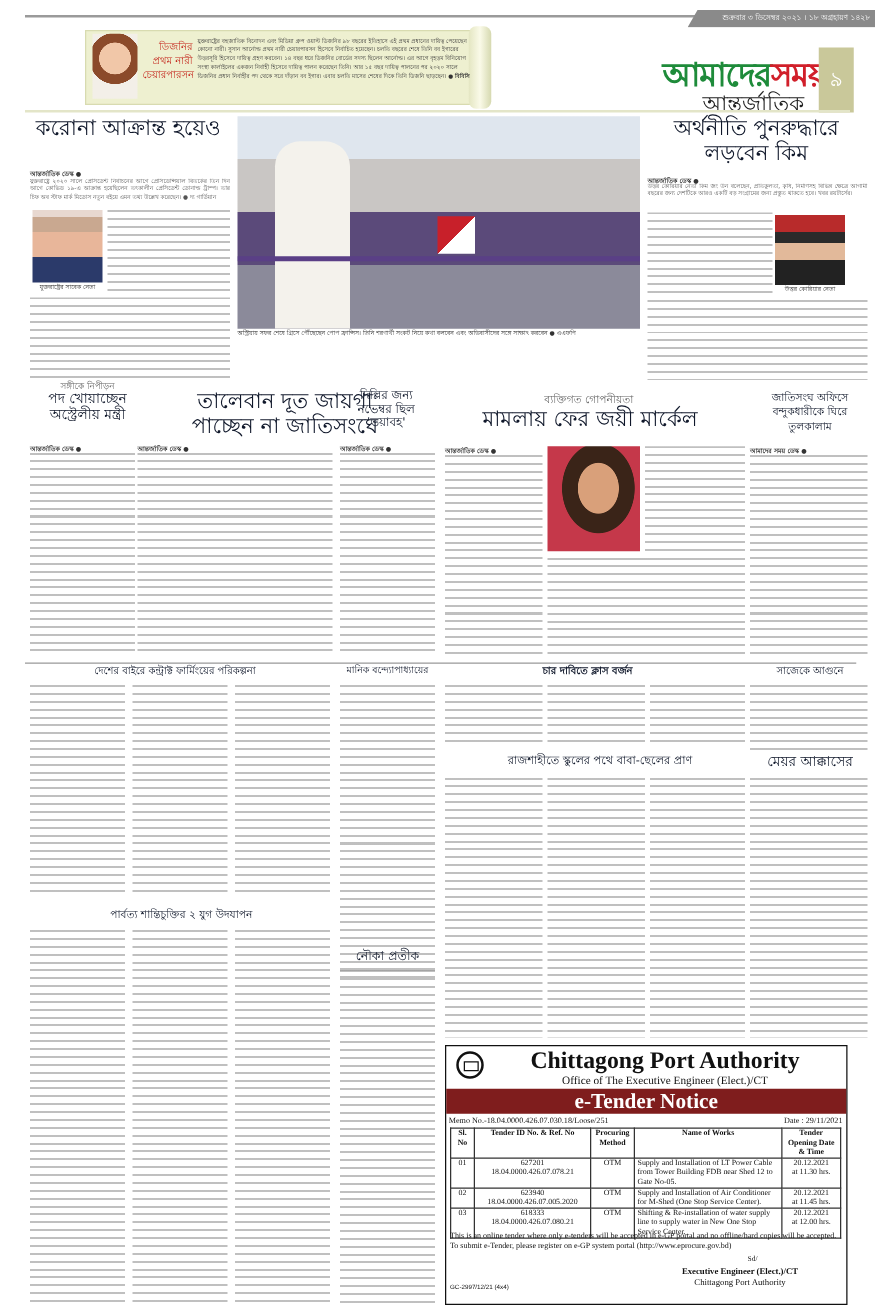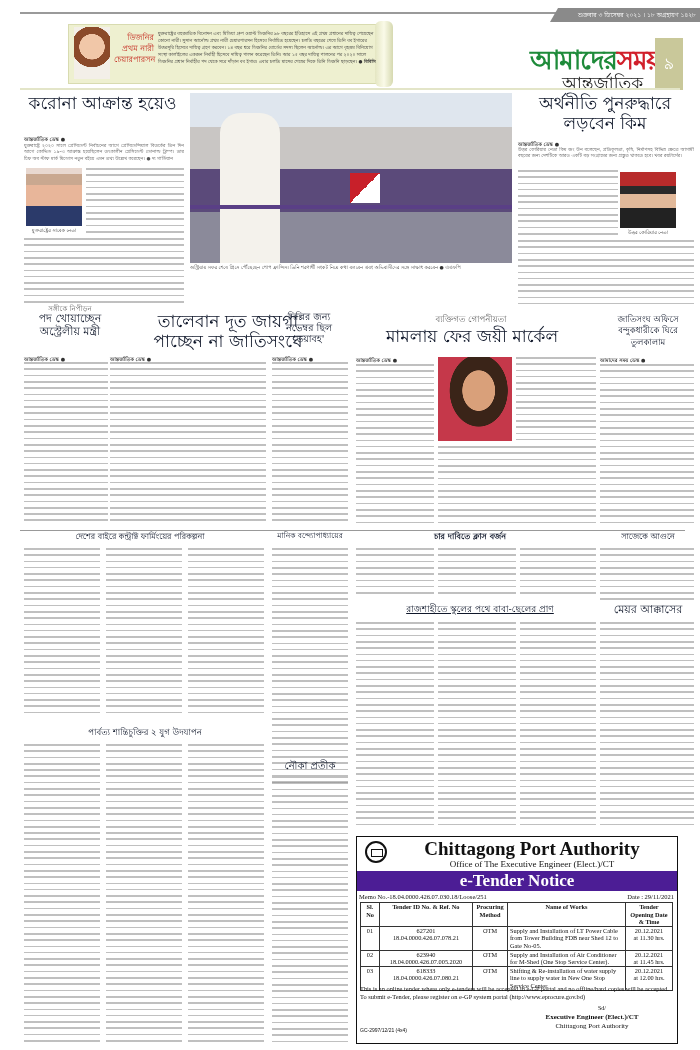--- a/index.html
+++ b/index.html
@@ -25,21 +25,21 @@
   .photo{overflow:hidden;}
   .rule{background:#999;}
   .caption{font-size:4.8px;color:#333;line-height:6px;}
   .sub-kicker{color:#666;text-align:center;}
   
   .tender{left:356px;top:836px;width:320px;height:206px;border:1.5px solid #111;background:#fff;font-family:"Liberation Serif",serif;color:#111;}
   .tender .logo{position:absolute;left:8px;top:4px;width:22px;height:22px;border:2px solid #111;border-radius:50%;box-sizing:border-box;}
   .tender .logo::after{content:"";position:absolute;left:4px;top:6px;width:10px;height:6px;border:1.5px solid #111;}
   .tender .org{position:absolute;left:30px;top:1px;width:290px;text-align:center;font-size:19px;font-weight:bold;}
   .tender .office{position:absolute;left:30px;top:22px;width:290px;text-align:center;font-size:9px;}
-  .tender .bar{position:absolute;left:0;top:34px;width:100%;height:20px;background:#4c1d95;color:#fff;text-align:center;font-size:17px;font-weight:bold;line-height:20px;}
+  .tender .bar{position:absolute;left:0;top:34px;width:100%;height:20px;background:#7f1d1d;color:#fff;text-align:center;font-size:17px;font-weight:bold;line-height:20px;}
   .tender .memo{position:absolute;left:2px;top:56px;font-size:6.5px;}
   .tender .date{position:absolute;right:3px;top:56px;font-size:6.5px;}
   .tender table{position:absolute;left:3px;top:65px;width:313px;border-collapse:collapse;font-size:6.3px;line-height:7.6px;}
   .tender th,.tender td{border:0.8px solid #333;padding:0 2px;vertical-align:top;}
   .tender th{font-weight:bold;text-align:center;}
   .tender td.c{text-align:center;}
   .tender .note{position:absolute;left:3px;top:148px;width:312px;font-size:6.4px;line-height:8px;}
   .tender .sd{position:absolute;left:170px;top:168px;width:150px;text-align:center;font-size:6px;}
   .tender .sig{position:absolute;left:150px;top:176px;width:170px;text-align:center;font-size:7px;font-weight:bold;}
   .tender .sig2{position:absolute;left:150px;top:185px;width:170px;text-align:center;font-size:7px;}
@@ -141,21 +141,21 @@
 <div class="abs lines" style="left:272px;top:548px;width:76px;height:236px;"></div>
 
 <div class="abs hl" style="left:380px;top:532px;width:180px;font-size:8px;font-weight:bold;">চার দাবিতে ক্লাস বর্জন</div>
 <div class="abs lines" style="left:356px;top:548px;width:78px;height:46px;"></div>
 <div class="abs lines" style="left:438px;top:548px;width:78px;height:46px;"></div>
 <div class="abs lines" style="left:520px;top:548px;width:76px;height:46px;"></div>
 
 <div class="abs hl" style="left:600px;top:532px;width:96px;font-size:8px;">সাজেকে আগুনে</div>
 <div class="abs lines" style="left:600px;top:548px;width:94px;height:56px;"></div>
 
-<div class="abs hl" style="left:380px;top:604px;width:200px;font-size:9px;text-decoration:underline;">রাজশাহীতে স্কুলের পথে বাবা-ছেলের প্রাণ</div>
+<div class="abs hl" style="left:380px;top:604px;width:200px;font-size:9px;">রাজশাহীতে স্কুলের পথে বাবা-ছেলের প্রাণ</div>
 <div class="abs lines" style="left:356px;top:622px;width:78px;height:208px;"></div>
 <div class="abs lines" style="left:438px;top:622px;width:78px;height:208px;"></div>
 <div class="abs lines" style="left:520px;top:622px;width:76px;height:208px;"></div>
 
 <div class="abs hl" style="left:600px;top:604px;width:96px;font-size:11px;">মেয়র আক্কাসের</div>
 <div class="abs lines" style="left:600px;top:622px;width:94px;height:208px;"></div>
 
 <div class="abs hl" style="left:40px;top:728px;width:210px;font-size:8.5px;">পার্বত্য শান্তিচুক্তির ২ যুগ উদযাপন</div>
 <div class="abs lines" style="left:24px;top:744px;width:76px;height:300px;"></div>
 <div class="abs lines" style="left:106px;top:744px;width:76px;height:300px;"></div>

